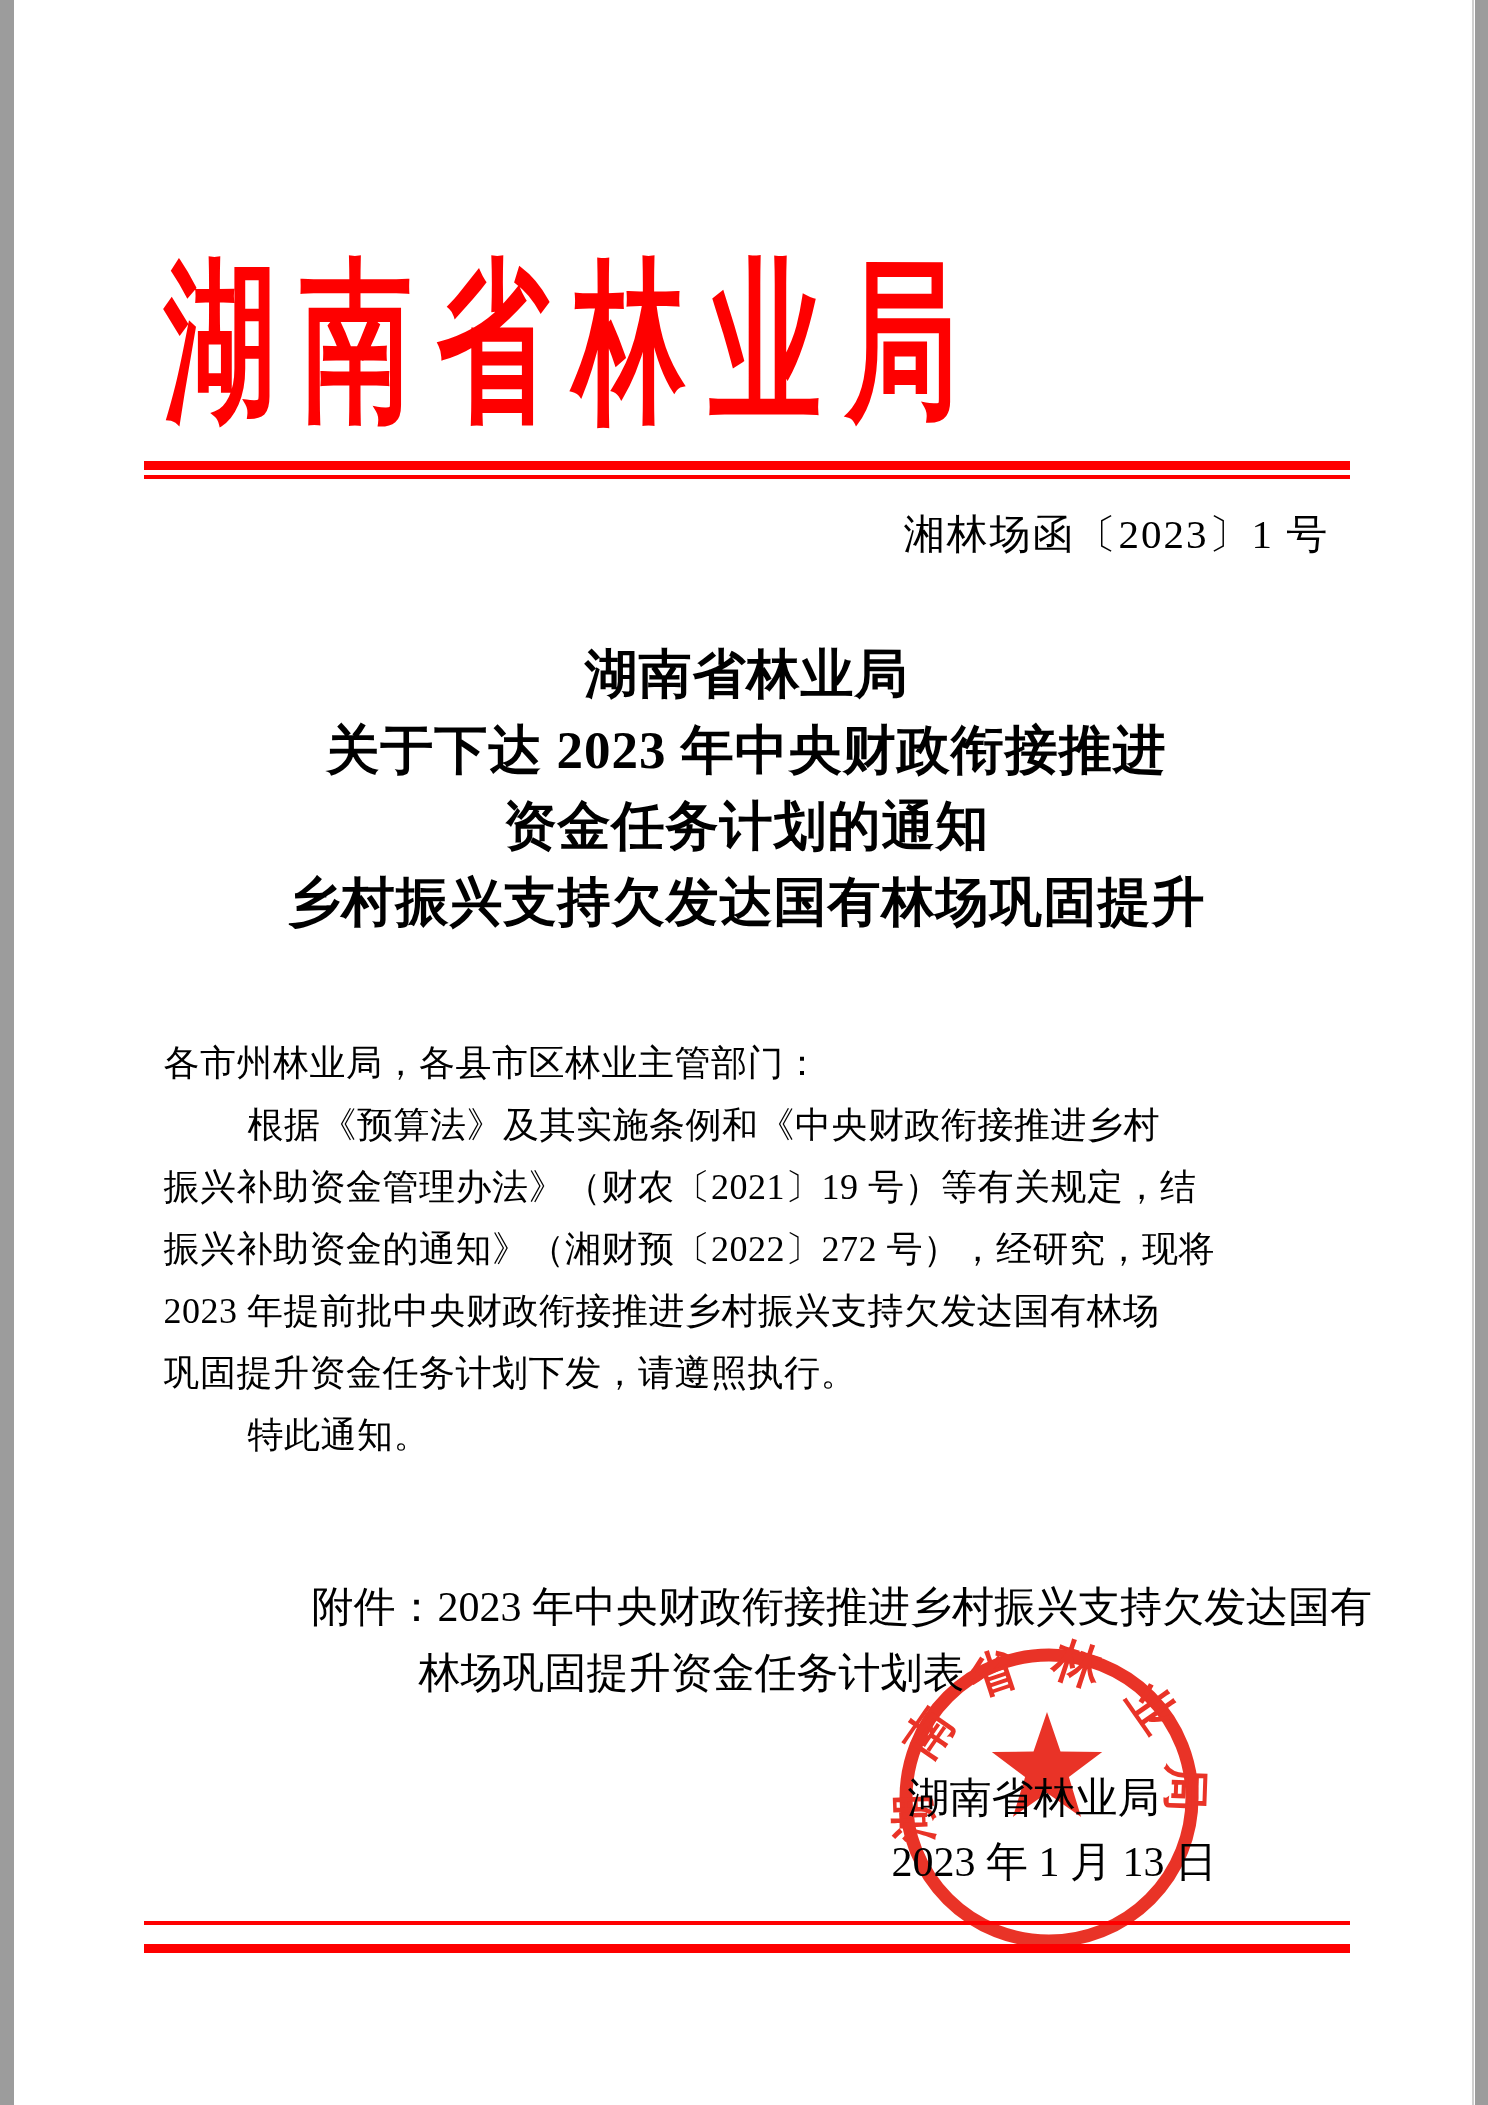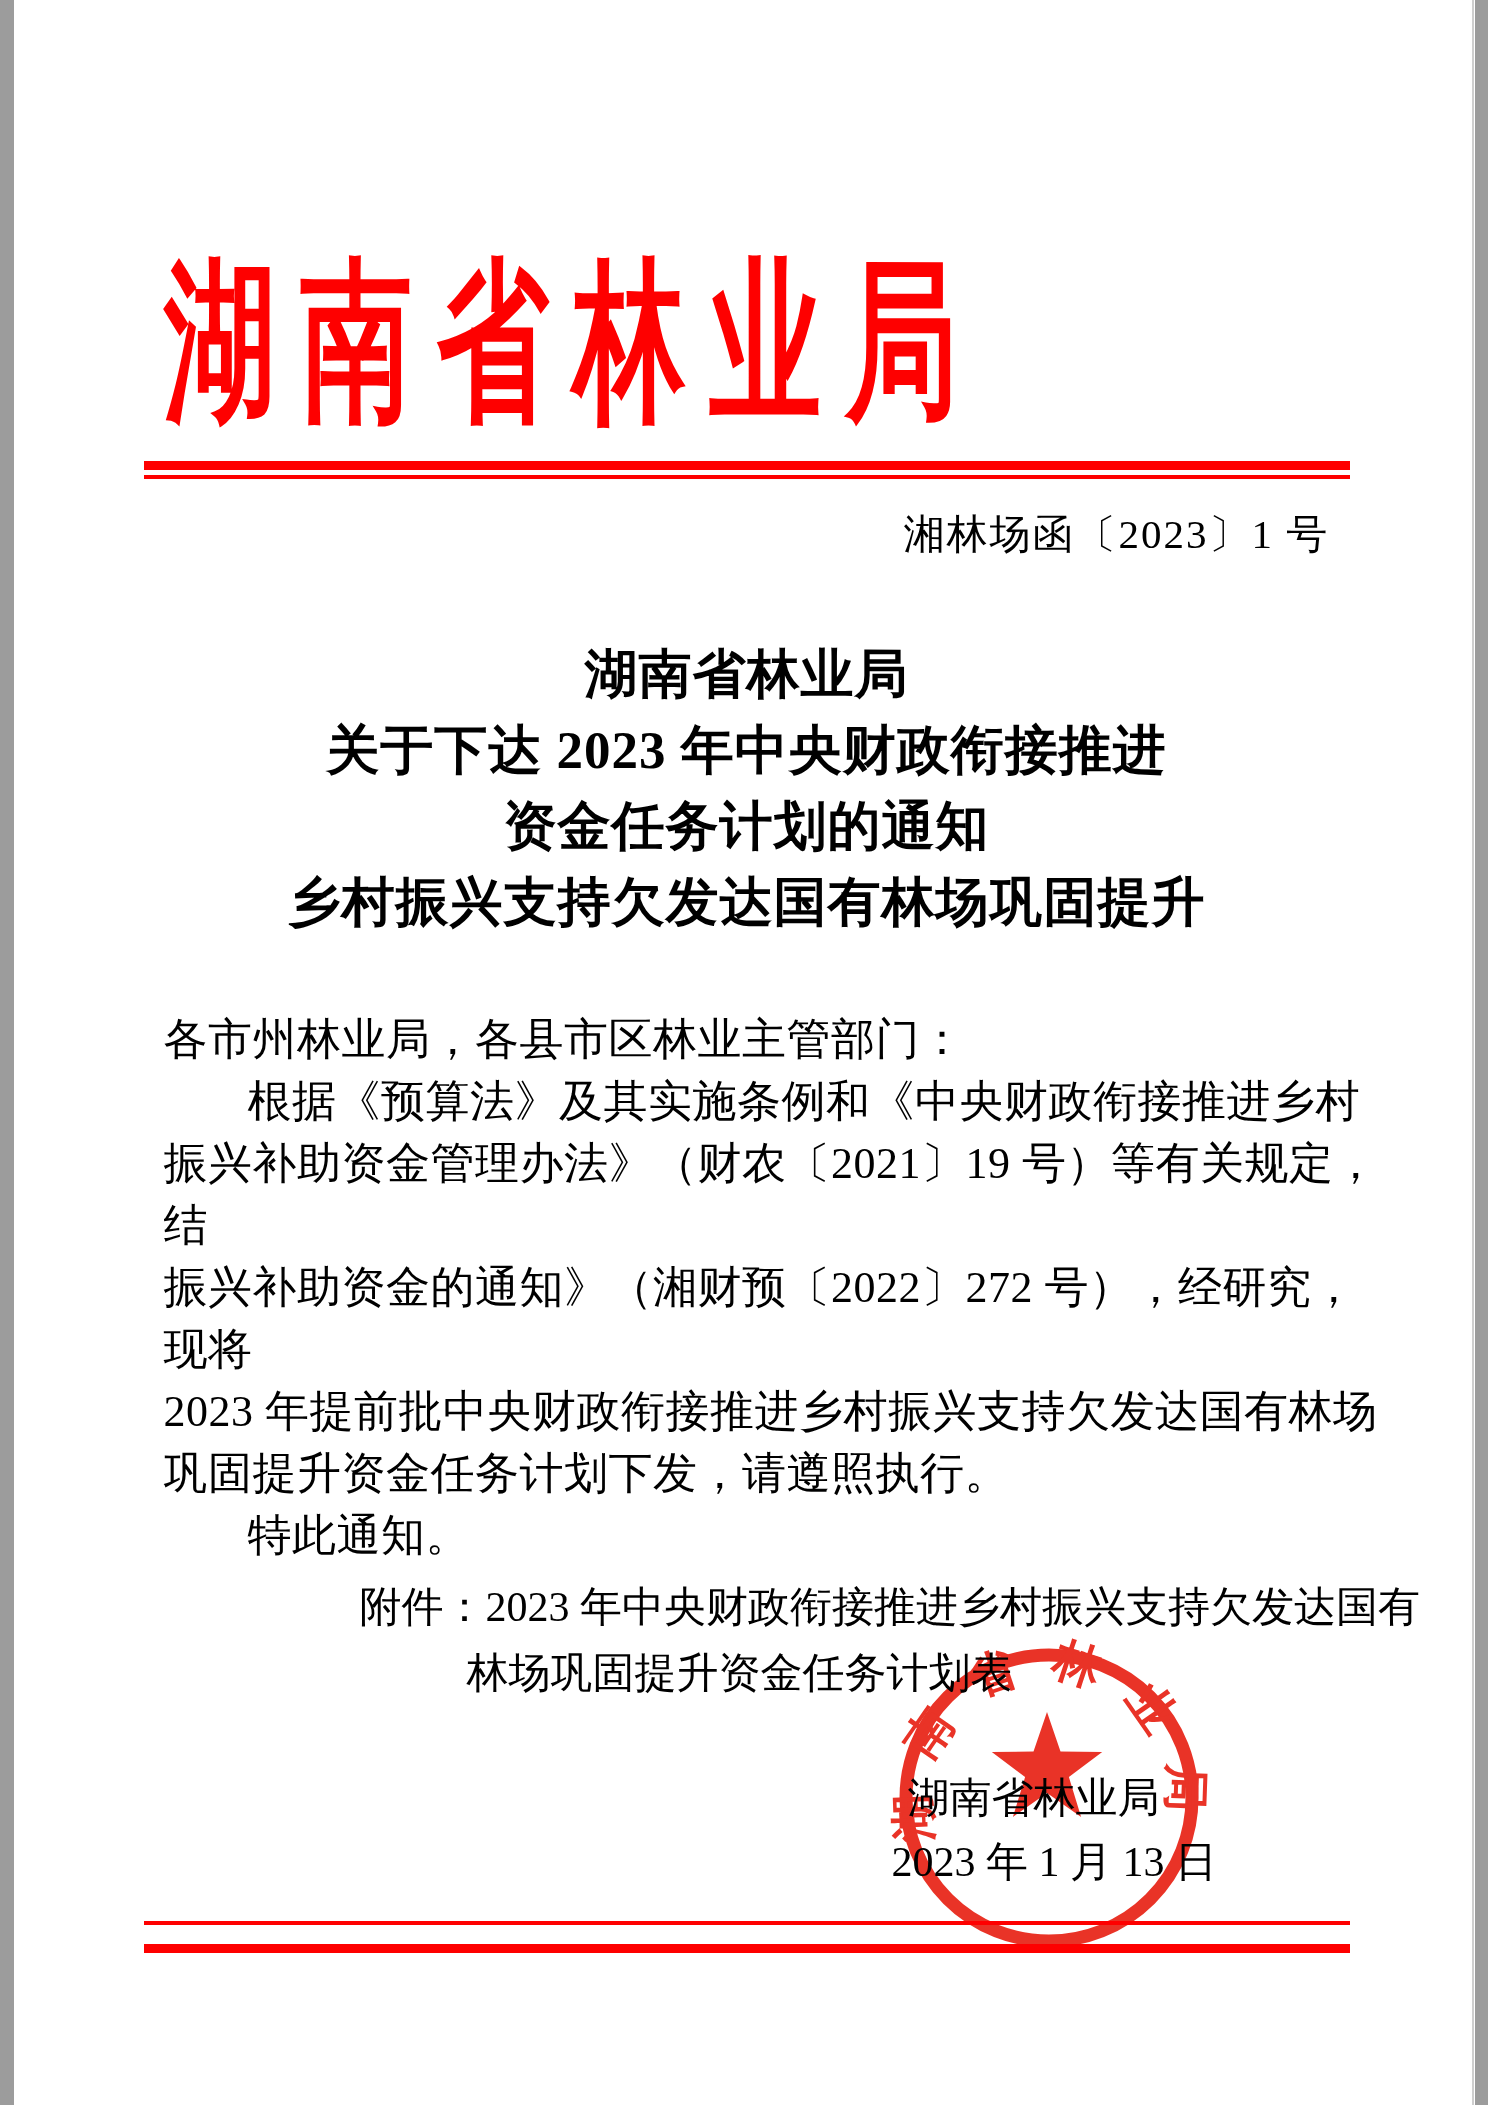--- a/index.html
+++ b/index.html
@@ -43,26 +43,26 @@
   }
   
   .notice-title {
     position: absolute; left: 130px; top: 636px; width: 1206px;
     text-align: center; font-weight: bold;
     font-size: 53px; line-height: 76px;
     letter-spacing: 1px;
   }
   
   .body-text {
-    position: absolute; left: 150px; top: 1009px; width: 1215px;
-    font-size: 44px; line-height: 62px;
+    position: absolute; left: 150px; top: 1032px; width: 1215px;
+    font-size: 36px; line-height: 62px;
     letter-spacing: 0.5px;
   }
   .indent { text-indent: 84px; }
-  .attach-line { position: absolute; font-size: 42px; line-height: 1.2; white-space: nowrap; margin-left: 48px; }
+  .attach-line { position: absolute; font-size: 42px; line-height: 1.2; white-space: nowrap; }
   .attach-1 { left: 298px; top: 1582px; }
   .attach-2 { left: 405px; top: 1648px; }
   
   .sig-agency { position: absolute; left: 894px; top: 1770px; font-size: 42px; white-space: nowrap; }
   .sig-date   { position: absolute; left: 878px; top: 1834px; font-size: 42px; white-space: nowrap; }
   
   .seal {
     position: absolute; left: 873px; top: 1636px;
     width: 324px; height: 324px;
     mix-blend-mode: multiply;

